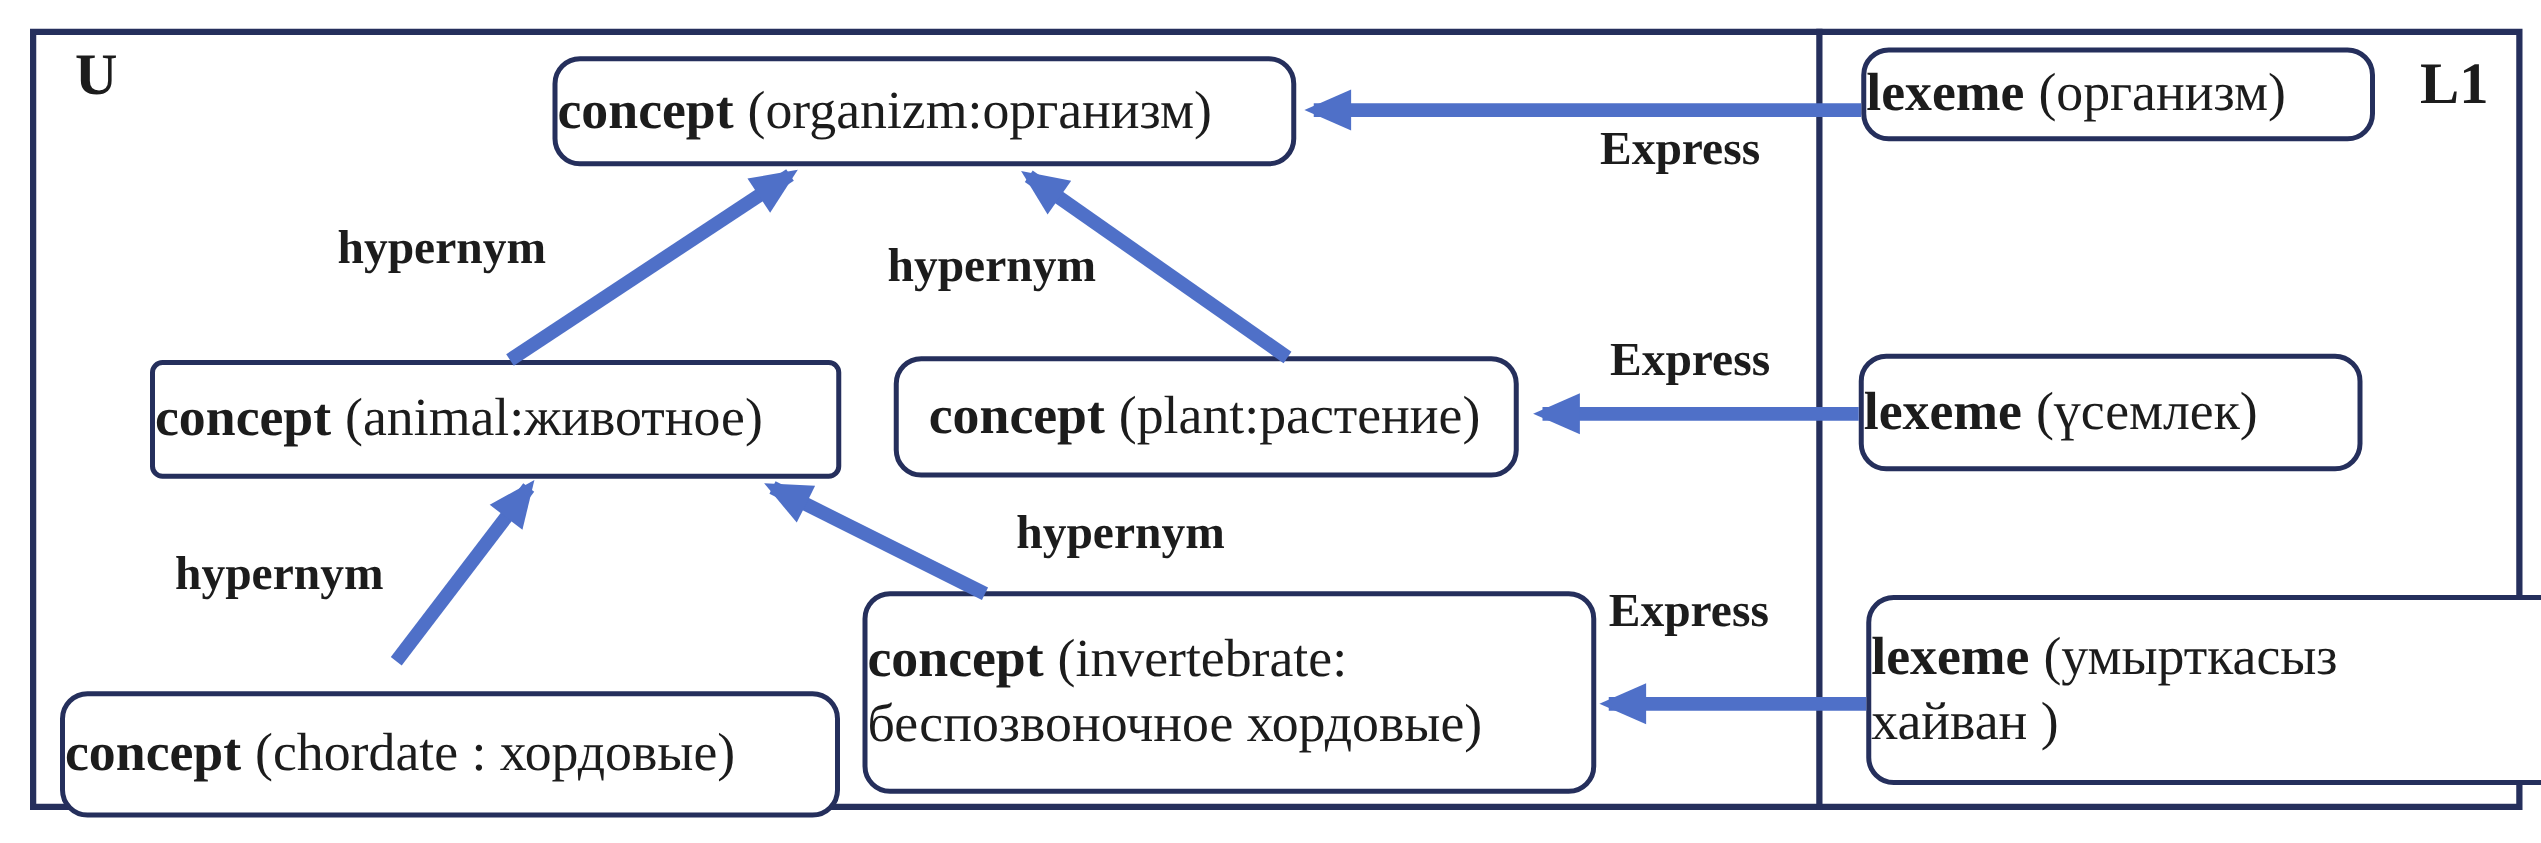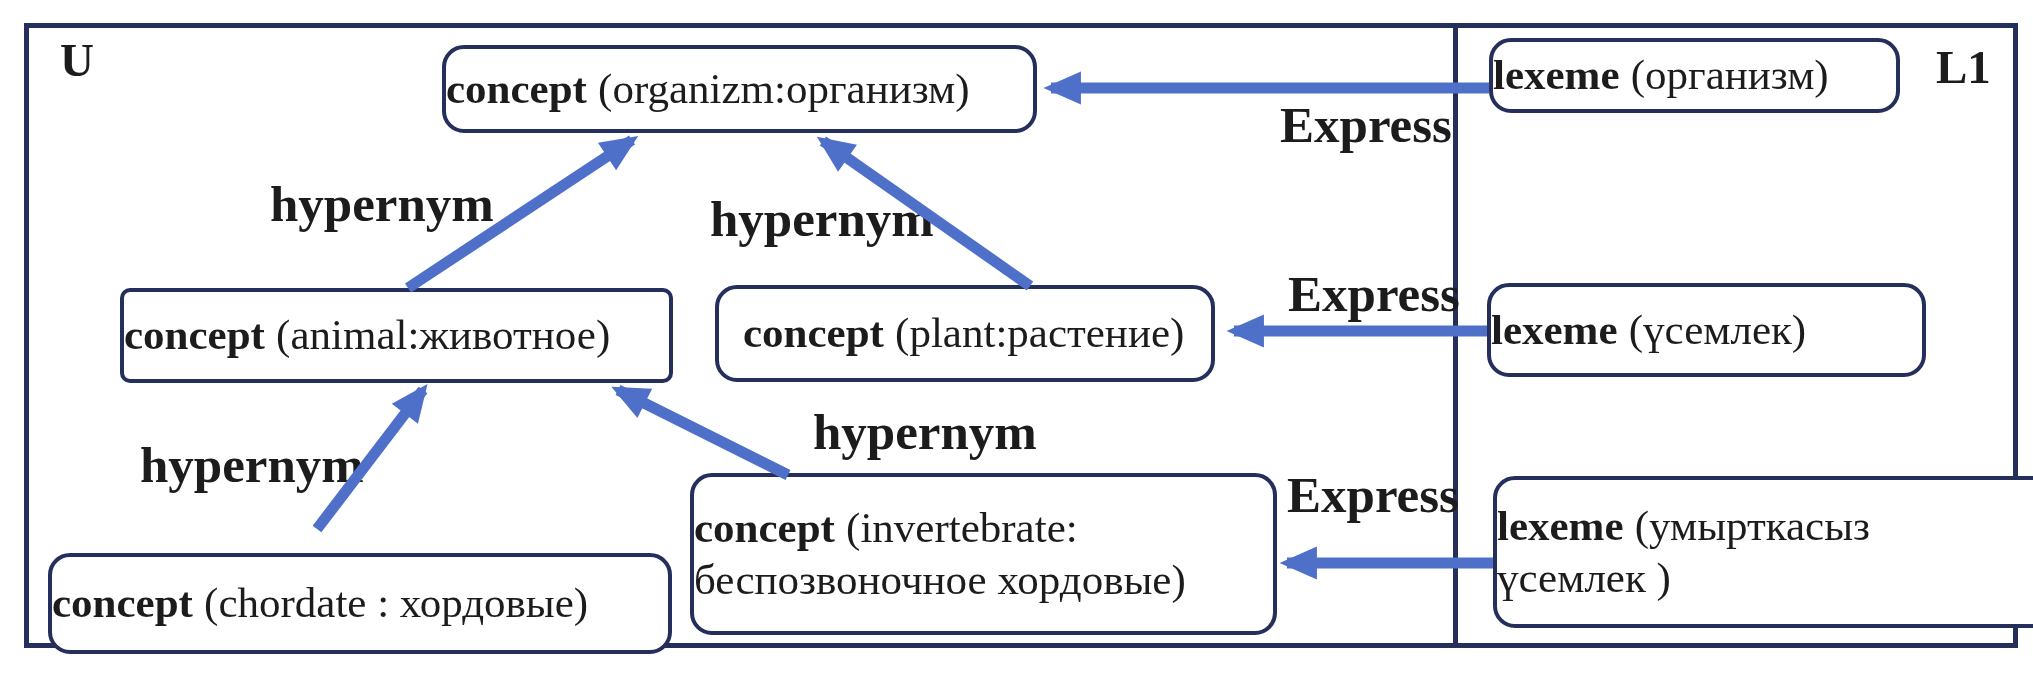--- a/index.html
+++ b/index.html
@@ -17,21 +17,21 @@
     border:4px solid #252f5c;border-radius:22px;
     display:flex;flex-direction:column;align-items:flex-start;justify-content:center;
     font-size:43px;line-height:1.22;text-align:center;z-index:2;
   }
   .node .line{white-space:nowrap;}
   .node .l2:empty{display:none;}
   .kw{font-weight:bold;margin-right:.26em;}
   
   .region-label{position:absolute;font-weight:bold;font-size:47px;line-height:1;z-index:3;}
   
-  .rel-label{position:absolute;font-weight:bold;font-size:51px;line-height:1;z-index:3;}
+  .rel-label{position:absolute;font-weight:bold;font-size:38px;line-height:1;z-index:3;}
   
   #arrows{position:absolute;left:0;top:0;width:2033px;height:674px;z-index:4;pointer-events:none;}
   #arrows line{stroke:#4f70c8;stroke-width:11;}
 </style>
 </head>
 <body>
 
 <div id="canvas">
 
   <div id="frame"></div>
@@ -63,28 +63,28 @@
   <div class="node" style="left:690px;top:473px;width:587px;height:162px;">
     <div class="line"><span class="kw">concept</span><span>(invertebrate:</span></div>
     <div class="line l2">беспозвоночное хордовые)</div>
   </div>
 
   <div class="node" style="left:1489px;top:38px;width:411px;height:75px;">
     <div class="line"><span class="kw">lexeme</span><span>(организм)</span></div>
 
   </div>
 
-  <div class="node" style="left:1487px;top:283px;width:439px;height:94px;">
+  <div class="node" style="left:1487px;top:283px;width:403px;height:94px;">
     <div class="line"><span class="kw">lexeme</span><span>(үсемлек)</span></div>
 
   </div>
 
   <div class="node" style="left:1493px;top:476px;width:579px;height:152px;">
     <div class="line"><span class="kw">lexeme</span><span>(умырткасыз</span></div>
-    <div class="line l2">үсемлек )</div>
+    <div class="line l2">хайван )</div>
   </div>
 
   <div class="rel-label" style="left:270px;top:179px;">hypernym</div>
   <div class="rel-label" style="left:710px;top:194px;">hypernym</div>
   <div class="rel-label" style="left:140px;top:440px;">hypernym</div>
   <div class="rel-label" style="left:813px;top:407px;">hypernym</div>
   <div class="rel-label" style="left:1280px;top:100px;">Express</div>
   <div class="rel-label" style="left:1288px;top:269px;">Express</div>
   <div class="rel-label" style="left:1287px;top:470px;">Express</div>
 

